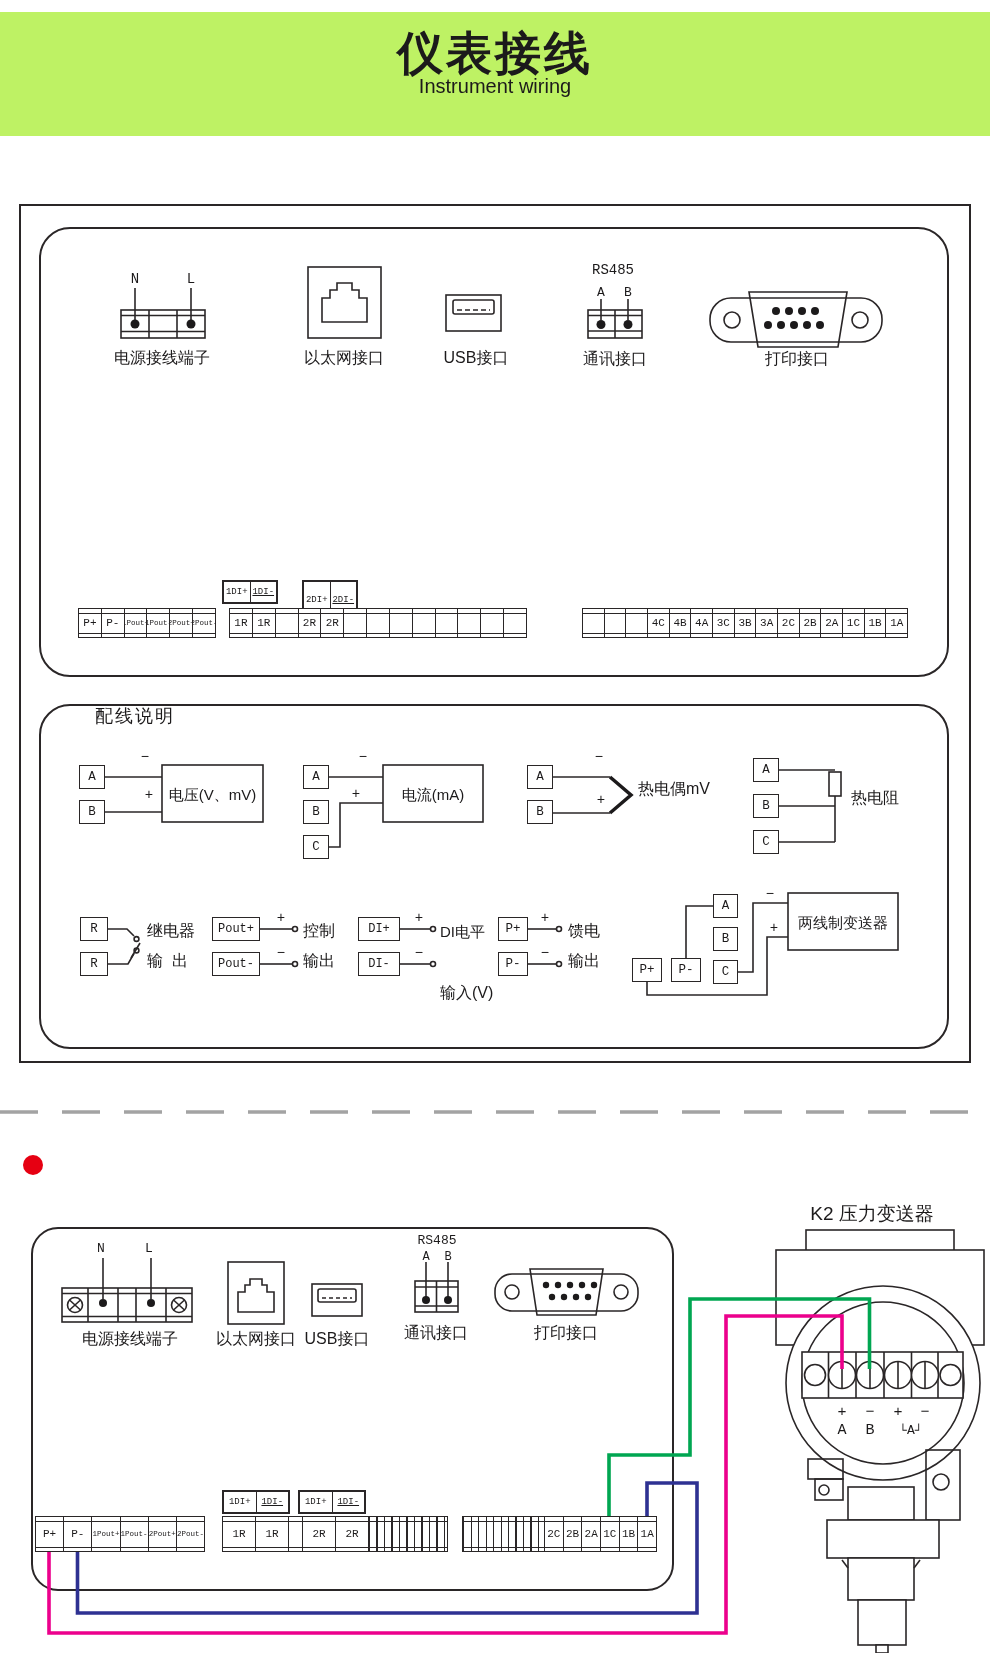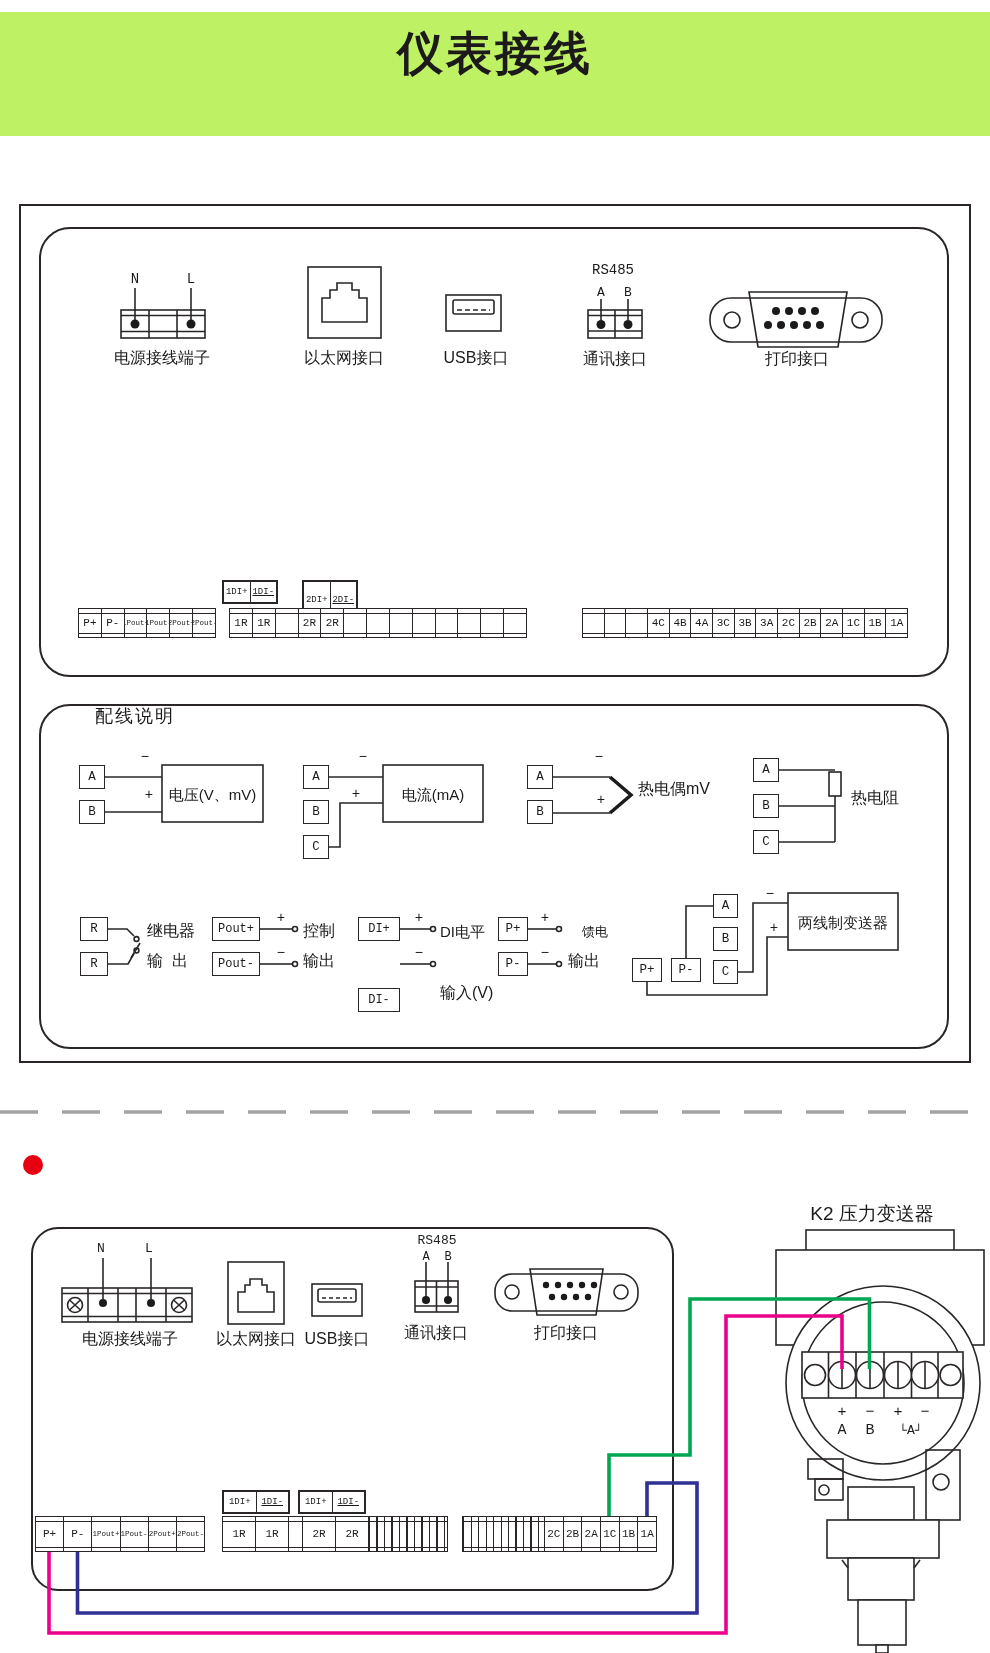--- a/index.html
+++ b/index.html
@@ -43,20 +43,21 @@
   .bullet{position:absolute;width:20px;height:20px;border-radius:50%;background:#e60012;transform:translate(-50%,-50%);}
   .sec-title{position:absolute;font-size:29px;color:#111;letter-spacing:1px;transform:translate(0,-50%);}
 </style>
 </head>
 <body>
 
 <div class="page">
 
   <div class="hdr">
     <div class="t1">仪表接线</div>
+    <div class="t2">Instrument wiring</div>
   </div>
 
   <svg class="art" viewBox="0 0 990 1653">
 
     <g>
       <rect class="ln2" x="20" y="205" width="950" height="857"></rect>
       <rect class="ln2" x="40" y="228" width="908" height="448" rx="30"></rect>
       <rect class="ln2" x="40" y="705" width="908" height="343" rx="30"></rect>
     </g>
 
@@ -374,31 +375,31 @@
   <div class="lft" style="left:147px;top:961px;font-size:16px;">输  出</div>
 
   <div class="bx" style="left:212px;top:917px;width:48px;height:24px;font-size:12px;">Pout+</div>
   <div class="bx" style="left:212px;top:952px;width:48px;height:24px;font-size:12px;">Pout-</div>
   <div class="sgn" style="left:281px;top:918px;">+</div>
   <div class="sgn" style="left:281px;top:953px;">−</div>
   <div class="lft" style="left:303px;top:931px;font-size:16px;">控制</div>
   <div class="lft" style="left:303px;top:961px;font-size:16px;">输出</div>
 
   <div class="bx" style="left:358px;top:917px;width:42px;height:24px;font-size:12px;">DI+</div>
-  <div class="bx" style="left:358px;top:952px;width:42px;height:24px;font-size:12px;margin-top:36px;">DI-</div>
+  <div class="bx" style="left:358px;top:952px;width:42px;height:24px;font-size:12px;">DI-</div>
   <div class="sgn" style="left:419px;top:918px;">+</div>
   <div class="sgn" style="left:419px;top:953px;">−</div>
   <div class="lft" style="left:440px;top:931px;font-size:15px;">DI电平</div>
   <div class="lft" style="left:440px;top:993px;font-size:16px;">输入(V)</div>
 
   <div class="bx" style="left:498px;top:917px;width:30px;height:24px;">P+</div>
   <div class="bx" style="left:498px;top:952px;width:30px;height:24px;">P-</div>
   <div class="sgn" style="left:545px;top:918px;">+</div>
   <div class="sgn" style="left:545px;top:953px;">−</div>
-  <div class="lft" style="left:582px;top:931px;font-size:13px;">馈电</div>
+  <div class="lft" style="left:568px;top:931px;font-size:16px;">馈电</div>
   <div class="lft" style="left:568px;top:961px;font-size:16px;">输出</div>
 
   <div class="bx" style="left:632px;top:958px;width:30px;height:24px;">P+</div>
   <div class="bx" style="left:671px;top:958px;width:30px;height:24px;">P-</div>
   <div class="bx" style="left:713px;top:894px;width:25px;height:24px;">A</div>
   <div class="bx" style="left:713px;top:927px;width:25px;height:24px;">B</div>
   <div class="bx" style="left:713px;top:960px;width:25px;height:24px;">C</div>
   <div class="sgn" style="left:770px;top:894px;">−</div>
   <div class="sgn" style="left:774px;top:928px;">+</div>
   <div class="lbl" style="left:843px;top:921.5px;font-size:15px;">两线制变送器</div>

